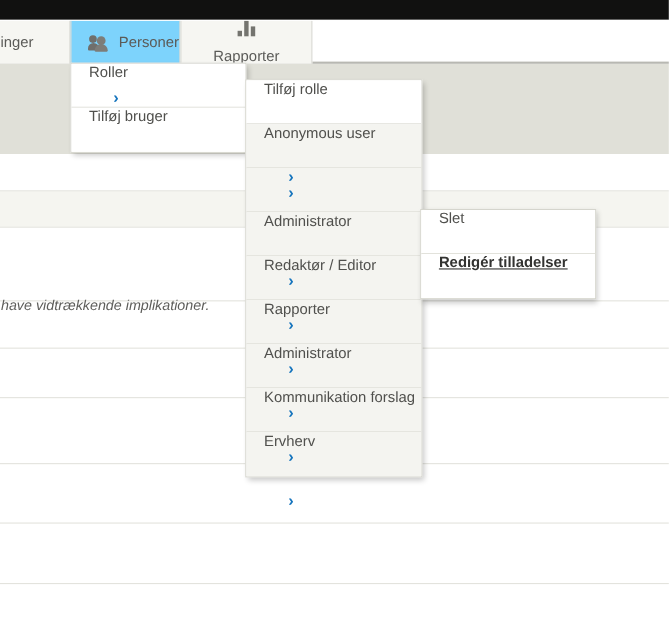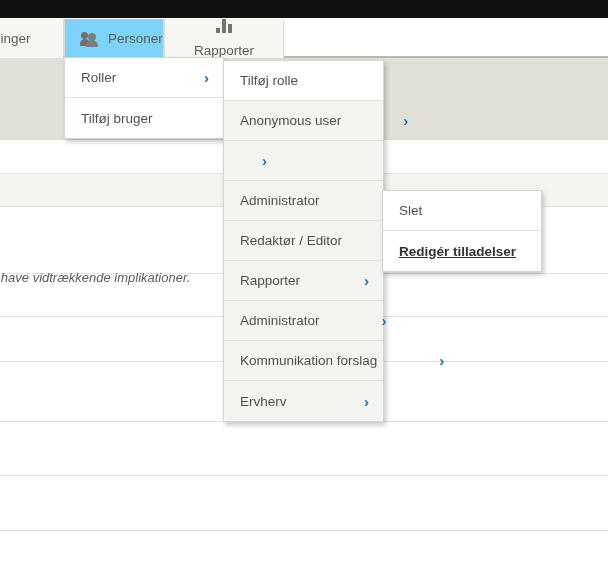--- a/index.html
+++ b/index.html
@@ -132,42 +132,43 @@
     box-sizing: border-box;
     background: #ffffff;
     border: 1px solid #d5d5cd;
     box-shadow: 2px 3px 5px rgba(0,0,0,0.22);
     z-index: 40;
   }
   .menu-item {
     box-sizing: border-box;
     height: 40px;
     display: flex;
-    align-items: center;
+    align-items: flex-start;
     justify-content: space-between;
     padding: 0 14px 0 16px;
     border-bottom: 1px solid #e2e2db;
     font-size: 13.5px;
     color: #50504d;
     white-space: nowrap;
     background: #ffffff;
+    flex-direction: column;
   }
   .menu-item:last-child { border-bottom: none; }
   .menu-item.shade { background: #f4f4f0; gap: 40px; }
   .menu-item.hovered { font-weight: bold; color: #333331; text-decoration: underline; }
   .chev {
     color: #1574bd;
     font-size: 15px;
     font-weight: bold;
     line-height: 1;
     margin-left: 22px;
   }
 
   #menu-people   { left: 64px;  top: 57px;  width: 160px; }
-  #menu-roles    { left: 223px; top: 60px;  width: 161px; }
+  #menu-roles    { left: 223px; top: 72px;  width: 161px; }
   #menu-role-act { left: 382px; top: 190px; width: 160px; }
 </style>
 </head>
 <body>
 
 <div id="page-root">
 
   <div class="topbar"></div>
 
   <div class="band"></div>

